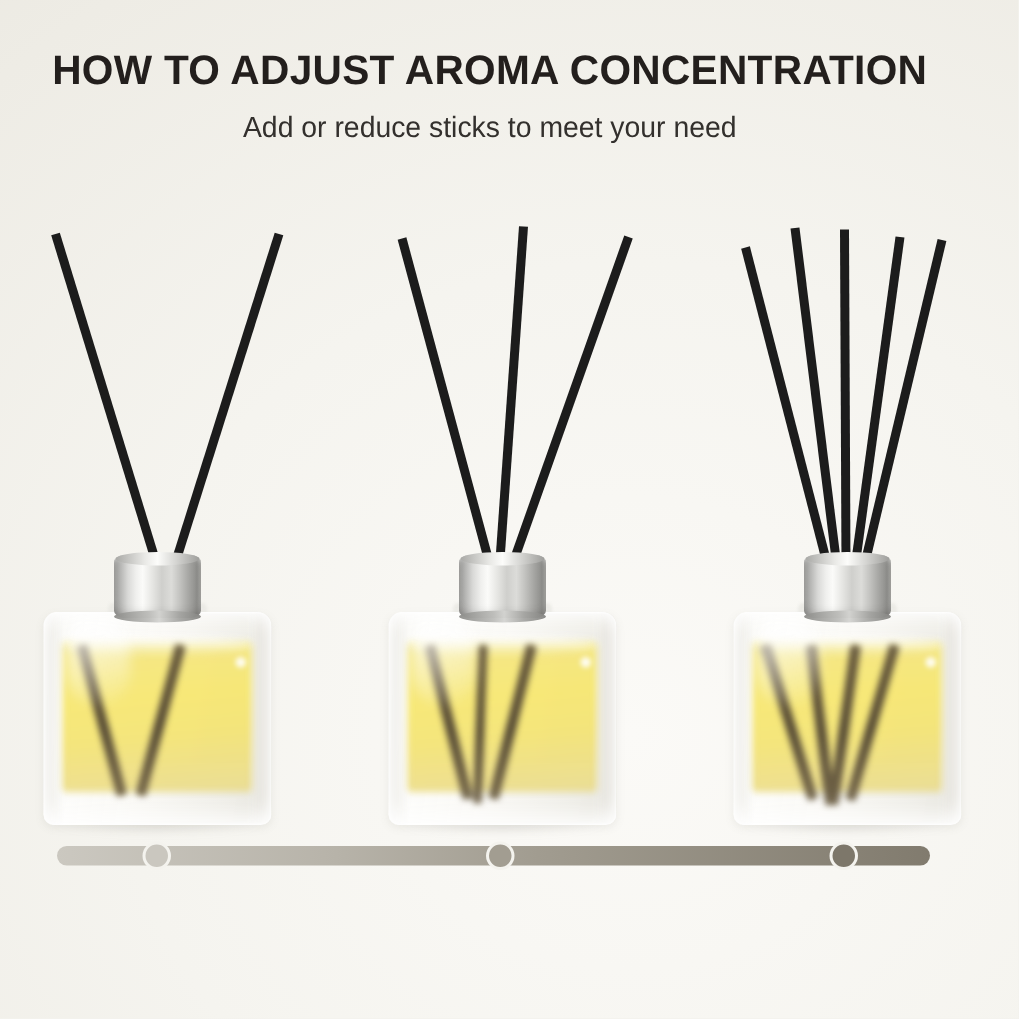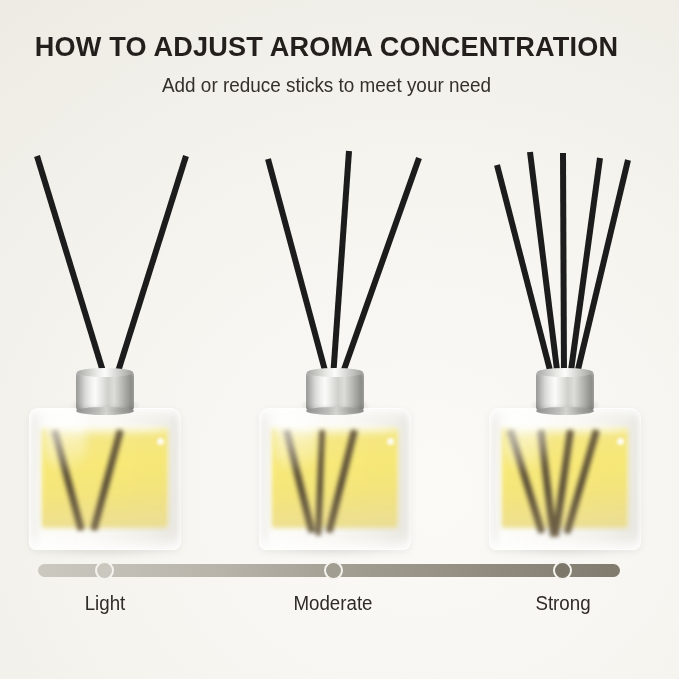--- a/index.html
+++ b/index.html
@@ -418,19 +418,14 @@
     </div>
   </div>
 
   <div class="slider">
     <div class="track" style="background: linear-gradient(90deg, rgb(203, 200, 192) 0%, rgb(183, 179, 169) 32%, rgb(161, 156, 144) 55%, rgb(129, 123, 110) 100%);"></div>
     <div class="knob k1" style="left: 66.93px; background: rgb(202, 199, 191);"></div>
     <div class="knob k2" style="left: 295.074px; background: rgb(162, 157, 145);"></div>
     <div class="knob k3" style="left: 524.964px; background: rgb(125, 119, 106);"></div>
   </div>
 
-  <div class="labels">
-    <div class="label l1">Light</div>
-    <div class="label l2">Moderate</div>
-    <div class="label l3">Strong</div>
-  </div>
 
 </div>
 
 </body></html>

